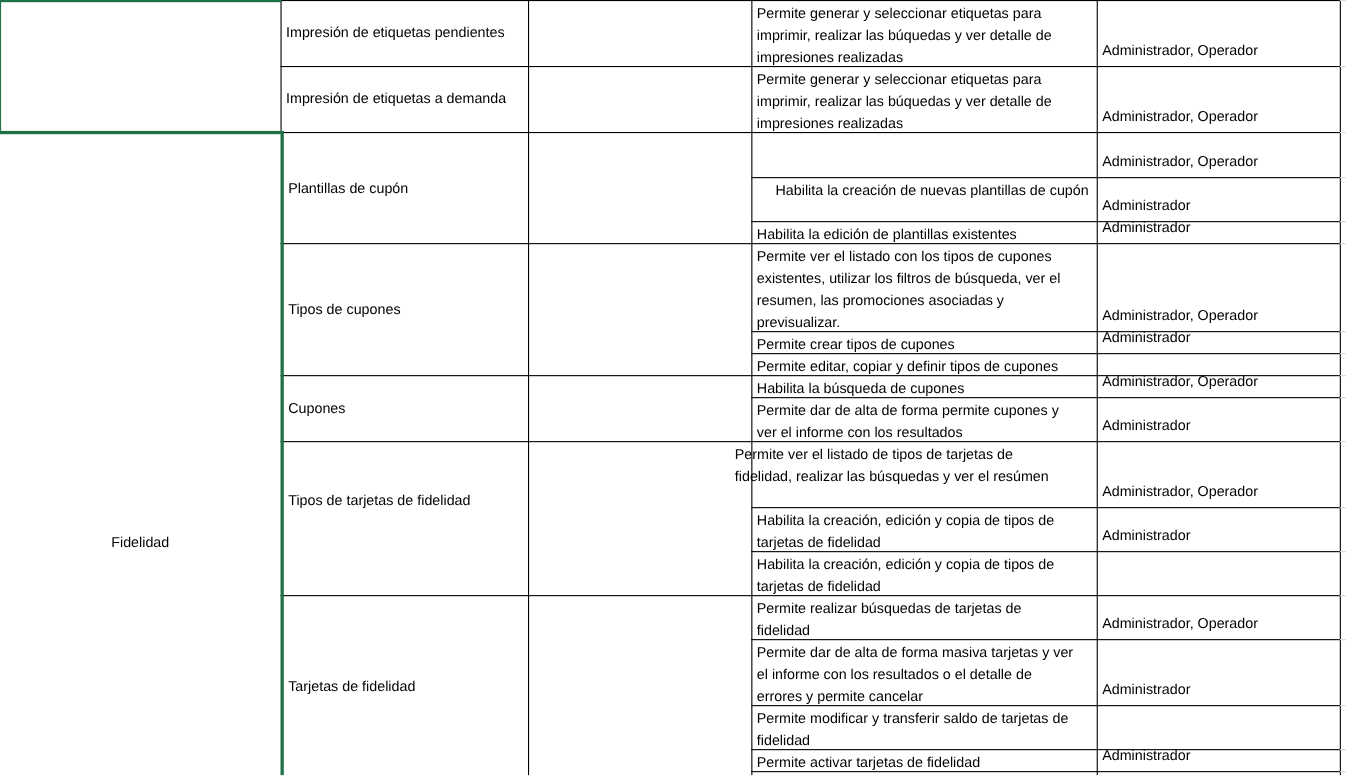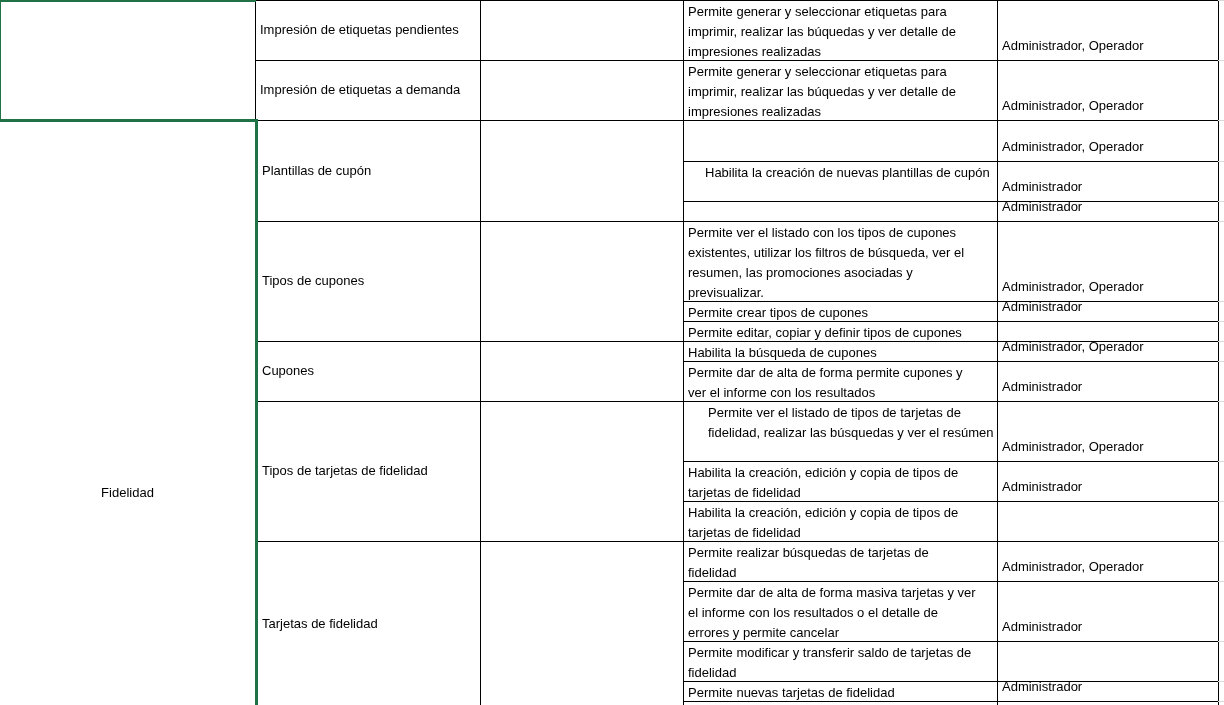--- a/index.html
+++ b/index.html
@@ -28,61 +28,62 @@
   <div class="cell" style="left:1px;top:2px;width:254px;height:117px;"></div>
   <div class="cell" style="left:0;top:122px;width:255px;height:583px;">
     <span class="cat-label" style="top:361px;">Fidelidad</span>
   </div>
 
   <div class="cell name-cell" style="left:256px;top:1px;width:223px;height:58px;">Impresión de etiquetas pendientes</div>
   <div class="cell name-cell" style="left:256px;top:61px;width:223px;height:58px;">Impresión de etiquetas a demanda</div>
   <div class="cell name-cell" style="left:258px;top:122px;width:221px;height:98px;">Plantillas de cupón</div>
   <div class="cell name-cell" style="left:258px;top:342px;width:221px;height:58px;">Cupones</div>
   <div class="cell name-cell" style="left:258px;top:222px;width:221px;height:118px;">Tipos de cupones</div>
-  <div class="cell name-cell" style="left:258px;top:402px;width:256px;height:138px;">Tipos de tarjetas de fidelidad</div>
+  <div class="cell name-cell" style="left:258px;top:386px;width:256px;height:138px;">Tipos de tarjetas de fidelidad</div>
   <div class="cell name-cell" style="left:258px;top:542px;width:221px;height:163px;">Tarjetas de fidelidad</div>
 
   <div class="cell" style="left:481px;top:1px;width:201px;height:58px;"></div>
   <div class="cell" style="left:481px;top:61px;width:201px;height:58px;"></div>
   <div class="cell" style="left:481px;top:122px;width:201px;height:98px;"></div>
   <div class="cell" style="left:481px;top:222px;width:201px;height:118px;"></div>
   <div class="cell" style="left:481px;top:342px;width:201px;height:58px;"></div>
   <div class="cell" style="left:481px;top:402px;width:201px;height:138px;"></div>
   <div class="cell" style="left:481px;top:542px;width:201px;height:163px;"></div>
 
   <div class="cell desc-cell" style="left:684px;top:1px;width:312px;height:58px;">Permite generar y seleccionar etiquetas para
 imprimir, realizar las búquedas y ver detalle de
 impresiones realizadas</div>
   <div class="cell desc-cell" style="left:684px;top:61px;width:312px;height:58px;">Permite generar y seleccionar etiquetas para
 imprimir, realizar las búquedas y ver detalle de
 impresiones realizadas</div>
   <div class="cell desc-cell" style="left:673px;top:162px;width:312px;height:38px;margin-left:28px;">Habilita la creación de nuevas plantillas de cupón</div>
+  <div class="cell desc-cell" style="left:684px;top:202px;width:312px;height:18px;">Habilita la edición de plantillas existentes</div>
   <div class="cell desc-cell" style="left:684px;top:222px;width:312px;height:78px;">Permite ver el listado con los tipos de cupones
 existentes, utilizar los filtros de búsqueda, ver el
 resumen, las promociones asociadas y
 previsualizar.</div>
   <div class="cell desc-cell" style="left:684px;top:322px;width:312px;height:18px;">Permite editar, copiar y definir tipos de cupones</div>
   <div class="cell desc-cell" style="left:684px;top:302px;width:312px;height:18px;">Permite crear tipos de cupones</div>
   <div class="cell desc-cell" style="left:684px;top:342px;width:312px;height:18px;">Habilita la búsqueda de cupones</div>
   <div class="cell desc-cell" style="left:684px;top:362px;width:312px;height:38px;">Permite dar de alta de forma permite cupones y
 ver el informe con los resultados</div>
-  <div class="cell desc-cell" style="left:704px;top:402px;width:312px;height:58px;">Permite ver el listado de tipos de tarjetas de
+  <div class="cell desc-cell" style="left:664px;top:402px;width:312px;height:58px;">Permite ver el listado de tipos de tarjetas de
 fidelidad, realizar las búsquedas y ver el resúmen</div>
   <div class="cell desc-cell" style="left:684px;top:462px;width:312px;height:38px;">Habilita la creación, edición y copia de tipos de
 tarjetas de fidelidad</div>
   <div class="cell desc-cell" style="left:684px;top:502px;width:312px;height:38px;">Habilita la creación, edición y copia de tipos de
 tarjetas de fidelidad</div>
   <div class="cell desc-cell" style="left:684px;top:542px;width:312px;height:38px;">Permite realizar búsquedas de tarjetas de
 fidelidad</div>
   <div class="cell desc-cell" style="left:684px;top:582px;width:312px;height:58px;">Permite dar de alta de forma masiva tarjetas y ver
 el informe con los resultados o el detalle de
 errores y permite cancelar</div>
   <div class="cell desc-cell" style="left:684px;top:642px;width:312px;height:38px;">Permite modificar y transferir saldo de tarjetas de
 fidelidad</div>
-  <div class="cell desc-cell" style="left:684px;top:682px;width:312px;height:18px;">Permite nuevas tarjetas de fidelidad</div>
+  <div class="cell desc-cell" style="left:684px;top:682px;width:312px;height:18px;">Permite activar tarjetas de fidelidad</div>
 
   <div class="cell role-cell" style="left:998px;top:1px;width:219px;height:58px;">Administrador, Operador</div>
   <div class="cell role-cell" style="left:998px;top:61px;width:219px;height:58px;">Administrador, Operador</div>
   <div class="cell role-cell" style="left:998px;top:122px;width:219px;height:38px;">Administrador, Operador</div>
   <div class="cell role-cell" style="left:998px;top:162px;width:219px;height:38px;">Administrador</div>
   <div class="cell role-cell" style="left:998px;top:202px;width:219px;height:18px;">Administrador</div>
   <div class="cell role-cell" style="left:998px;top:222px;width:219px;height:78px;">Administrador, Operador</div>
   <div class="cell role-cell" style="left:998px;top:302px;width:219px;height:18px;">Administrador</div>
   <div class="cell role-cell" style="left:998px;top:322px;width:219px;height:18px;"></div>
   <div class="cell role-cell" style="left:998px;top:342px;width:219px;height:18px;">Administrador, Operador</div>

